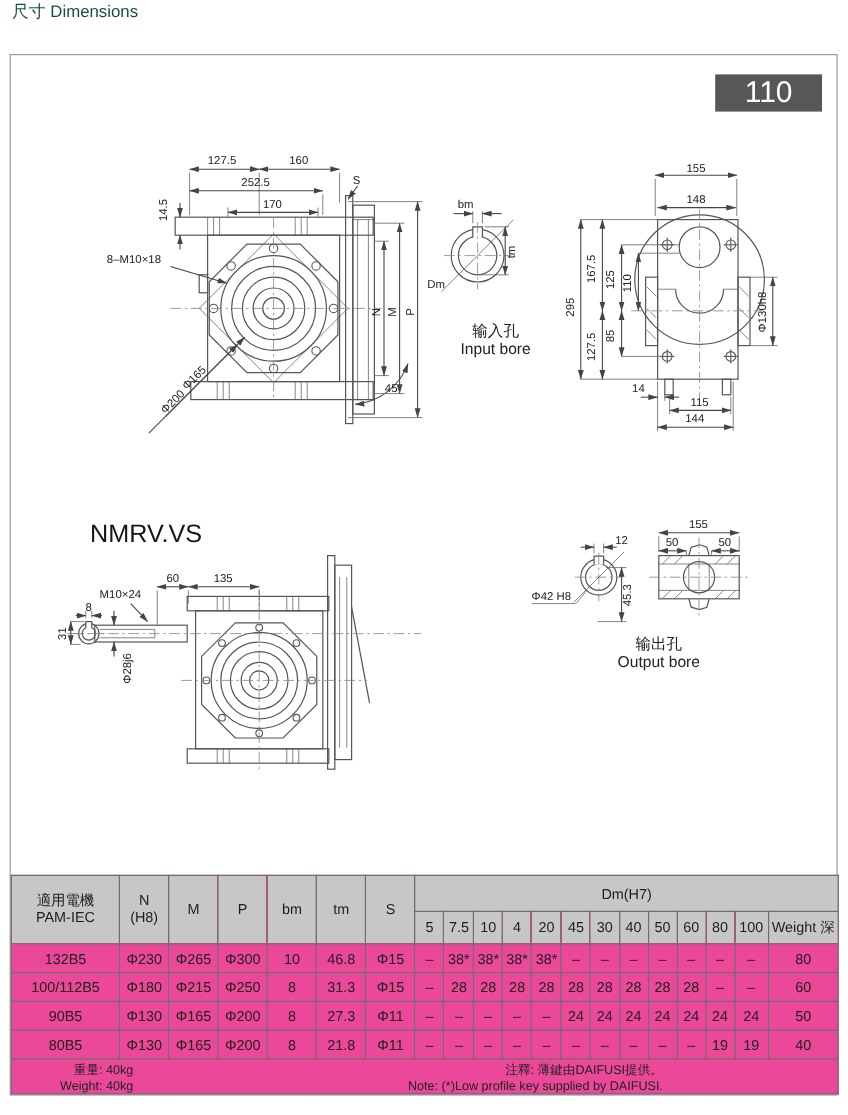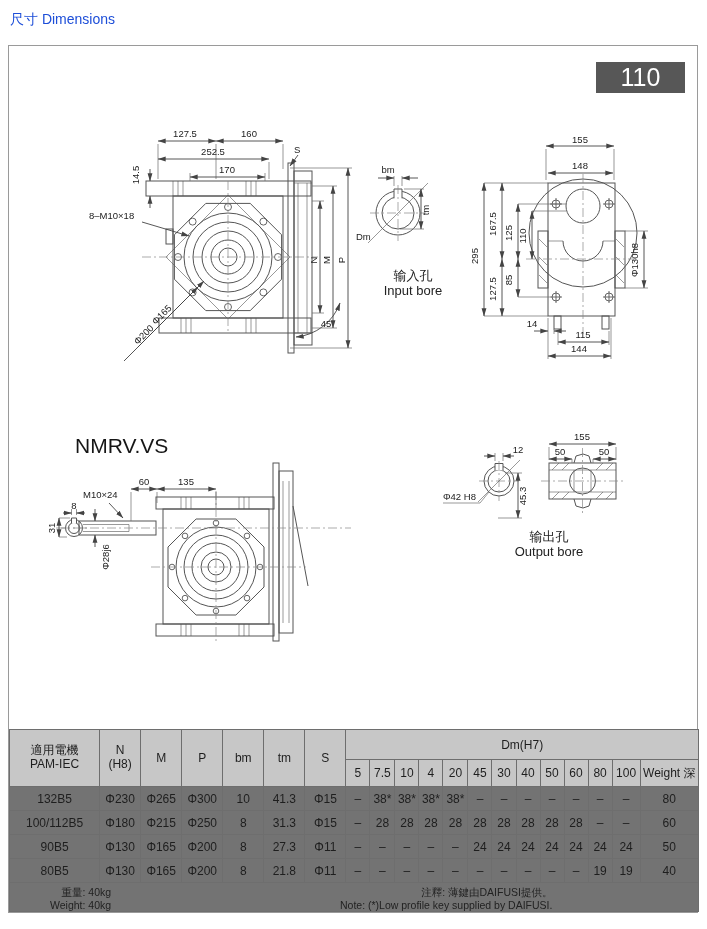--- a/index.html
+++ b/index.html
@@ -1,35 +1,35 @@
 <!DOCTYPE html>
 <html><head>
 <meta charset="utf-8">
 <style>
   html,body{margin:0;padding:0;}
   body{width:707px;height:929px;position:relative;background:#fff;
        font-family:"Liberation Sans",sans-serif;color:#2b2b2b;}
-  .doc-header{position:absolute;left:10px;top:11px;font-size:14px;color:#1d4ed8;}
+  .doc-header{position:absolute;left:10px;top:1px;font-size:14px;color:#14532d;}
   .page{position:absolute;left:8px;top:45px;width:690px;height:868px;
         border:1px solid #9a9a9a;background:#fff;box-sizing:border-box;}
   .title{position:absolute;left:47px;top:24px;font-size:30px;letter-spacing:1px;color:#161616;}
   .vs-title{position:absolute;left:66px;top:388px;font-size:21px;color:#161616;}
   .badge{position:absolute;right:12px;top:16px;width:89px;height:31px;background:#575757;
          color:#fff;font-size:25px;text-align:center;line-height:31px;}
   svg{position:absolute;overflow:visible;}
   svg text{font-family:"Liberation Sans",sans-serif;font-size:9.5px;fill:#222;}
   svg text.cap{font-size:13px;}
   .ln{stroke:#555;fill:none;stroke-width:1;}
   .th{stroke:#555;fill:none;stroke-width:.6;}
   .cl{stroke:#888;fill:none;stroke-width:.7;stroke-dasharray:9 3 2 3;}
   .dim{stroke:#444;fill:none;stroke-width:.9;}
   .ext{stroke:#6a6a6a;fill:none;stroke-width:.7;}
   .bolt{stroke:#555;fill:none;stroke-width:.9;}
   table.dims{position:absolute;left:0;bottom:0;width:690px;border-collapse:collapse;
-             table-layout:fixed;background:#737373;margin-top:36px;}
+             table-layout:fixed;background:#ec4899;margin-top:36px;}
   .dims th,.dims td{border:1px solid #6e6e6e;text-align:center;font-weight:normal;
                     font-size:12px;color:#1e1e1e;padding:0;overflow:hidden;}
   .dims thead th{background:#c7c7c7;}
   .dims .sub th{height:26px;font-size:12px;}
   .dims .top th{height:29px;}
   .dims tbody td{height:23px;font-size:12px;}
   .hdr2{display:block;line-height:1.15;font-size:12px;}
   .dims tfoot td{height:28px;border:1px solid #6e6e6e;}
   .foot-wrap{position:relative;width:100%;height:100%;font-size:10.5px;text-align:right;color:#222;}
   .foot-weight{position:absolute;left:40px;top:3px;line-height:1.25;}
@@ -441,21 +441,21 @@
         <th>Weight 深</th>
       </tr>
     </thead>
     <tbody>
         <tr>
           <td>132B5</td>
           <td>Φ230</td>
           <td>Φ265</td>
           <td>Φ300</td>
           <td>10</td>
-          <td>41.3</td>
+          <td>46.8</td>
           <td>Φ15</td>
           <td>–</td>
           <td>38*</td>
           <td>38*</td>
           <td>38*</td>
           <td>38*</td>
           <td>–</td>
           <td>–</td>
           <td>–</td>
           <td>–</td>

